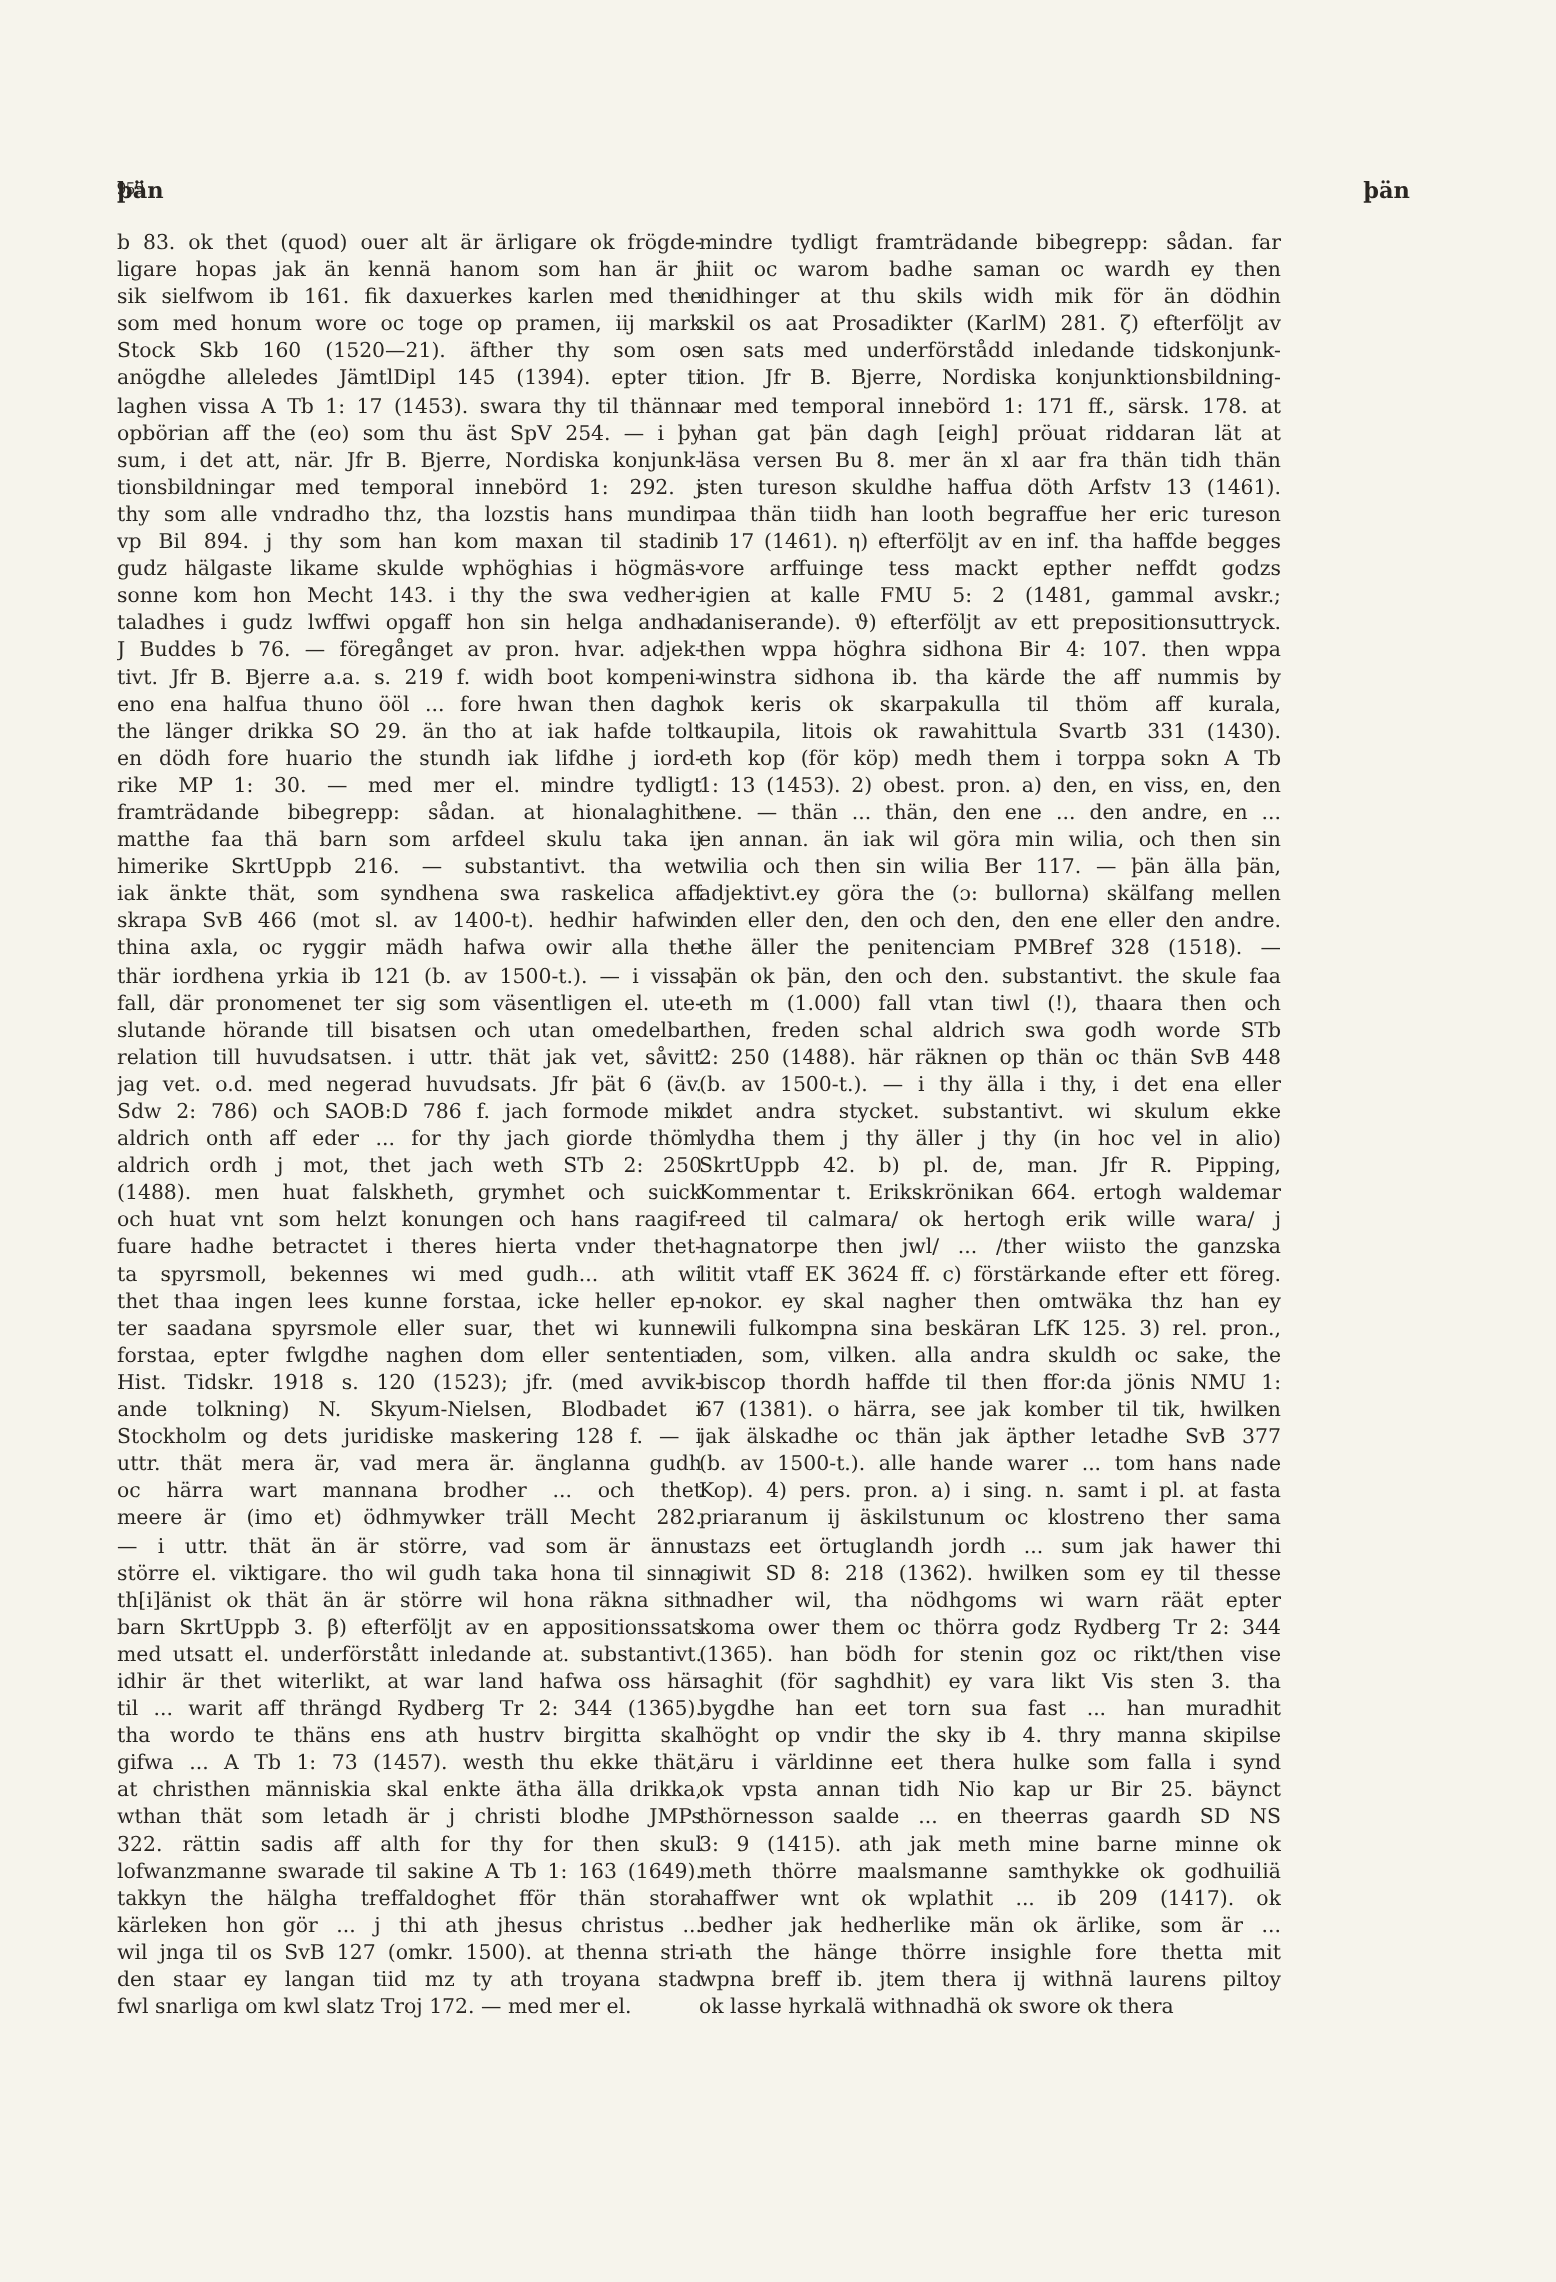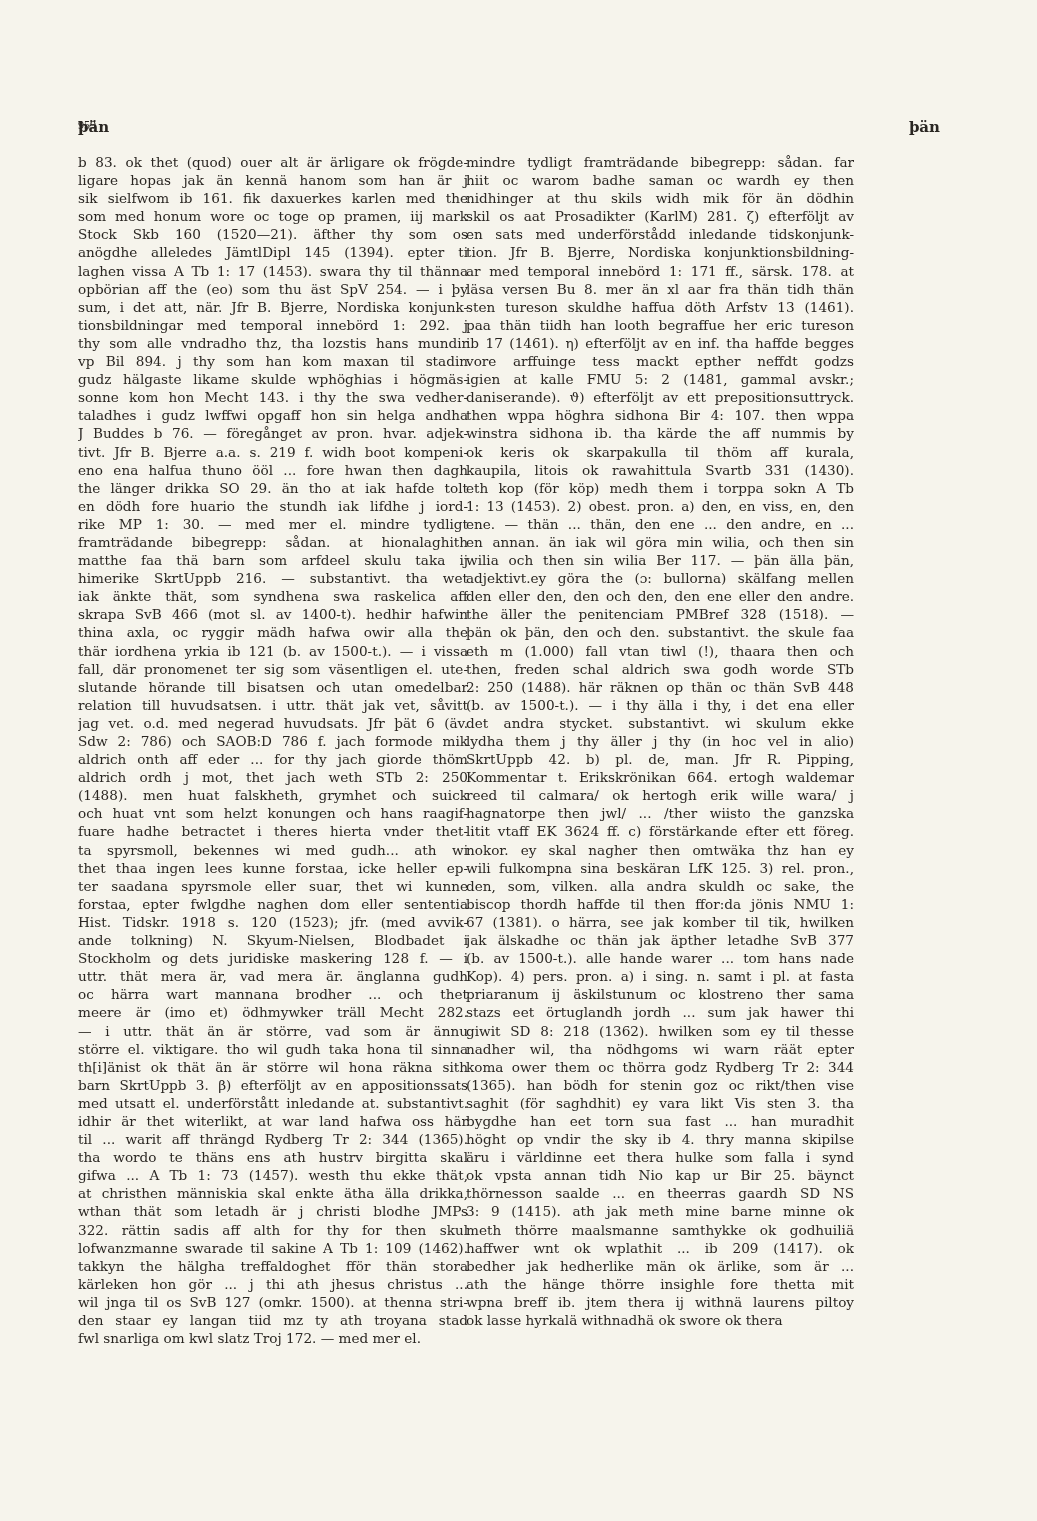--- a/index.html
+++ b/index.html
@@ -92,35 +92,36 @@
     <span class="line">th[i]änist ok thät än är större wil hona räkna sith</span>
     <span class="line">barn SkrtUppb 3. β) efterföljt av en appositionssats</span>
     <span class="line">med utsatt el. underförstått inledande at. substantivt.</span>
     <span class="line">idhir är thet witerlikt, at war land hafwa oss här</span>
     <span class="line">til ... warit aff thrängd Rydberg Tr 2: 344 (1365).</span>
     <span class="line">tha wordo te thäns ens ath hustrv birgitta skal</span>
     <span class="line">gifwa ... A Tb 1: 73 (1457). westh thu ekke thät,</span>
     <span class="line">at christhen människia skal enkte ätha älla drikka,</span>
     <span class="line">wthan thät som letadh är j christi blodhe JMPs</span>
     <span class="line">322. rättin sadis aff alth for thy for then skul</span>
-    <span class="line">lofwanzmanne swarade til sakine A Tb 1: 109 (1462).</span>
+    <span class="line">lofwanzmanne swarade til sakine A Tb 1: 163 (1649).</span>
     <span class="line">takkyn the hälgha treffaldoghet fför thän stora</span>
     <span class="line">kärleken hon gör ... j thi ath jhesus christus ...</span>
     <span class="line">wil jnga til os SvB 127 (omkr. 1500). at thenna stri-</span>
     <span class="line">den staar ey langan tiid mz ty ath troyana stad</span>
     <span class="line last">fwl snarliga om kwl slatz Troj 172. — med mer el.</span>
   </div>
 <div class="col col-right" id="col-right">
     <span class="line">mindre tydligt framträdande bibegrepp: sådan. far</span>
     <span class="line">hiit oc warom badhe saman oc wardh ey then</span>
     <span class="line">nidhinger at thu skils widh mik för än dödhin</span>
     <span class="line">skil os aat Prosadikter (KarlM) 281. ζ) efterföljt av</span>
     <span class="line">en sats med underförstådd inledande tidskonjunk-</span>
     <span class="line">tion. Jfr B. Bjerre, Nordiska konjunktionsbildning-</span>
     <span class="line">ar med temporal innebörd 1: 171 ff., särsk. 178. at</span>
+    <span class="line">han gat þän dagh [eigh] pröuat riddaran lät at</span>
     <span class="line">läsa versen Bu 8. mer än xl aar fra thän tidh thän</span>
     <span class="line">sten tureson skuldhe haffua döth Arfstv 13 (1461).</span>
     <span class="line">paa thän tiidh han looth begraffue her eric tureson</span>
     <span class="line">ib 17 (1461). η) efterföljt av en inf. tha haffde begges</span>
     <span class="line">vore arffuinge tess mackt epther neffdt godzs</span>
     <span class="line">igien at kalle FMU 5: 2 (1481, gammal avskr.;</span>
     <span class="line">daniserande). ϑ) efterföljt av ett prepositionsuttryck.</span>
     <span class="line">then wppa höghra sidhona Bir 4: 107. then wppa</span>
     <span class="line">winstra sidhona ib. tha kärde the aff nummis by</span>
     <span class="line">ok keris ok skarpakulla til thöm aff kurala,</span>

